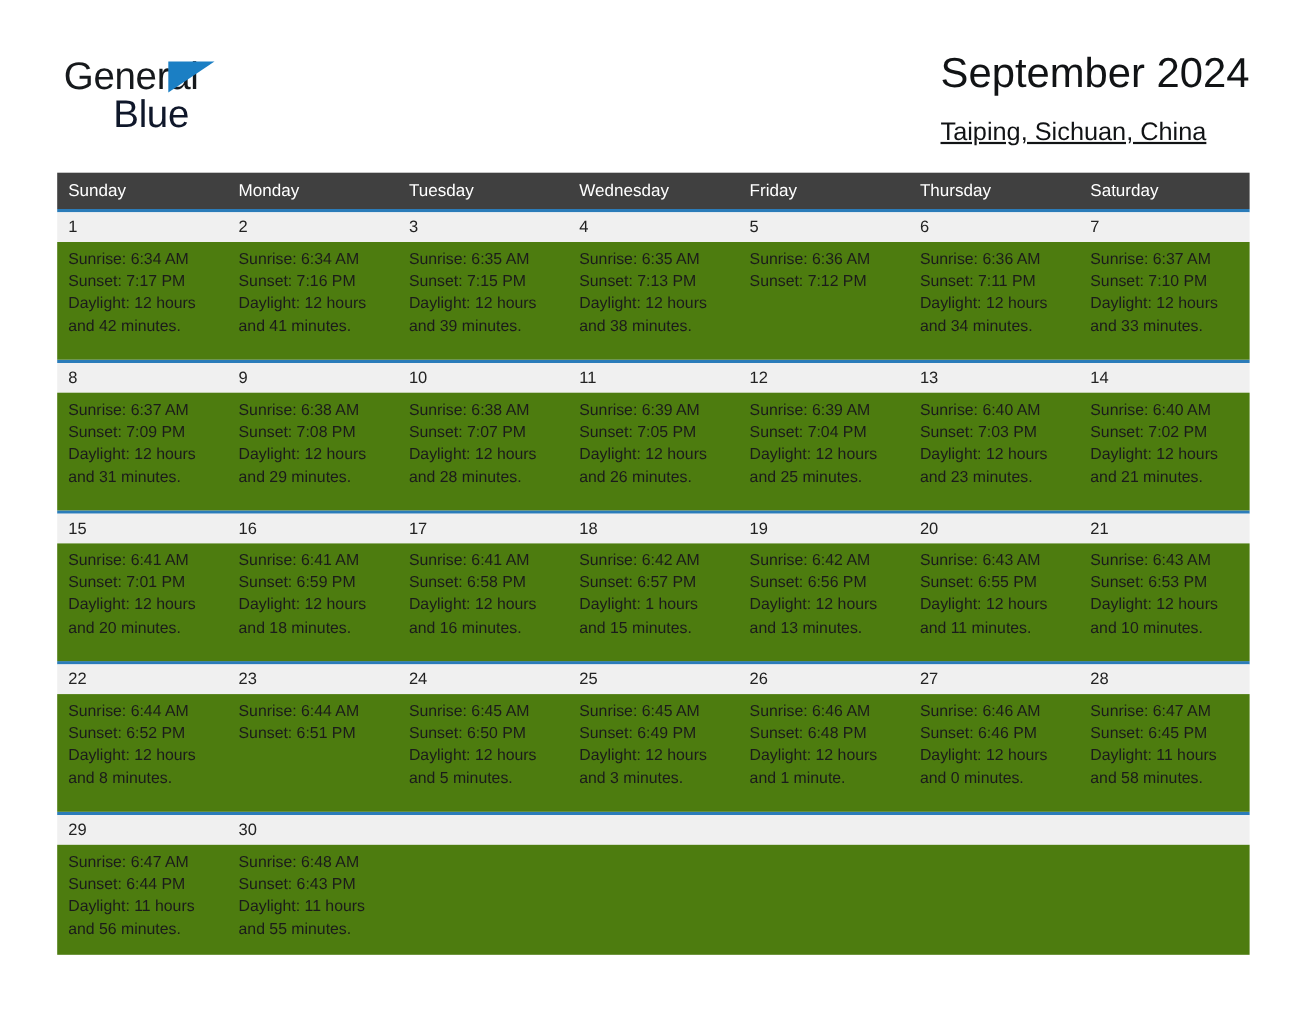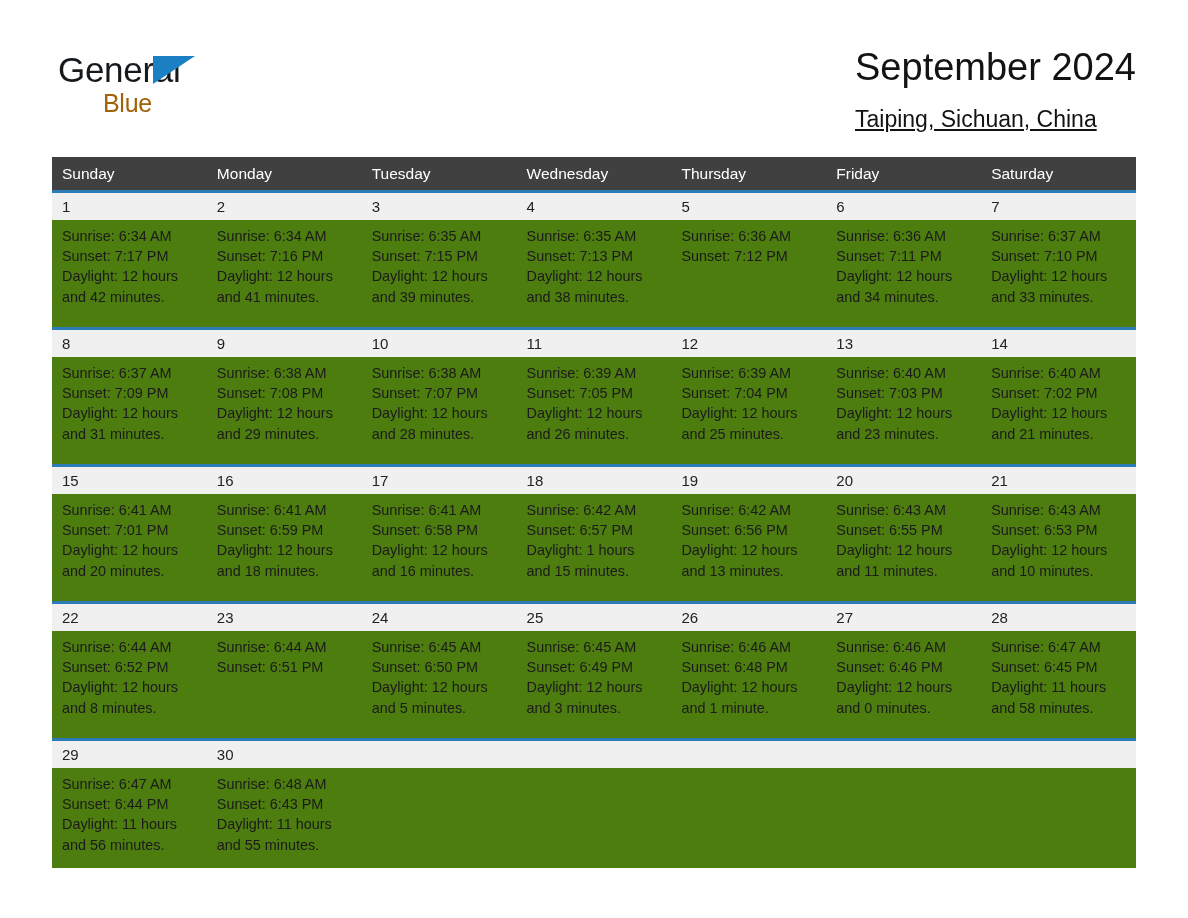--- a/index.html
+++ b/index.html
@@ -51,23 +51,23 @@
     top: 4px;
     width: 0;
     height: 0;
     border-left: 42px solid #1b7fc4;
     border-bottom: 28px solid transparent;
   }
   .brand-blue {
     position: absolute;
     left: 45px;
     top: 34px;
-    font-size: 25px;
+    font-size: 35px;
     line-height: 35px;
-    color: #a16207;
+    color: #0f172a;
     letter-spacing: -0.3px;
     text-align: center;
   }
 
   .title-block {
     position: absolute;
     right: 52px;
     top: 44px;
     text-align: left;
   }
@@ -173,22 +173,22 @@
     </div>
   </div>
 
   <div class="calendar">
 
     <div class="dow-row">
       <div class="dow">Sunday</div>
       <div class="dow">Monday</div>
       <div class="dow">Tuesday</div>
       <div class="dow">Wednesday</div>
+      <div class="dow">Friday</div>
       <div class="dow">Thursday</div>
-      <div class="dow">Friday</div>
       <div class="dow">Saturday</div>
     </div>
 
     <div class="week">
       <div class="week-nums">
         <div class="daynum">1</div>
         <div class="daynum">2</div>
         <div class="daynum">3</div>
         <div class="daynum">4</div>
         <div class="daynum">5</div>

